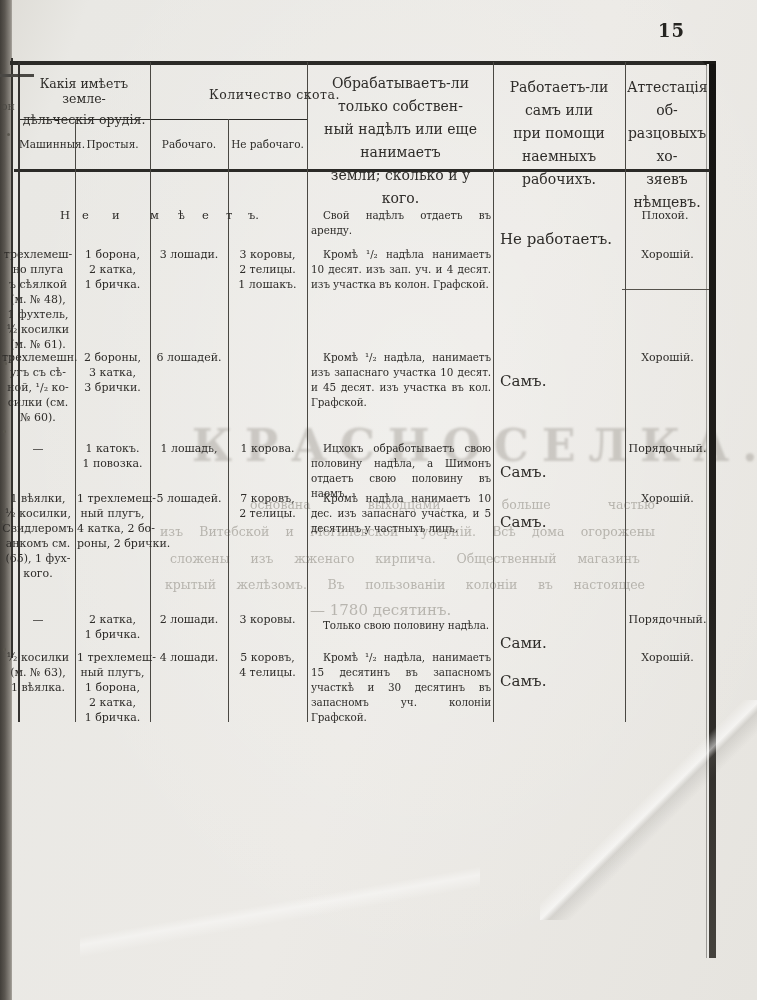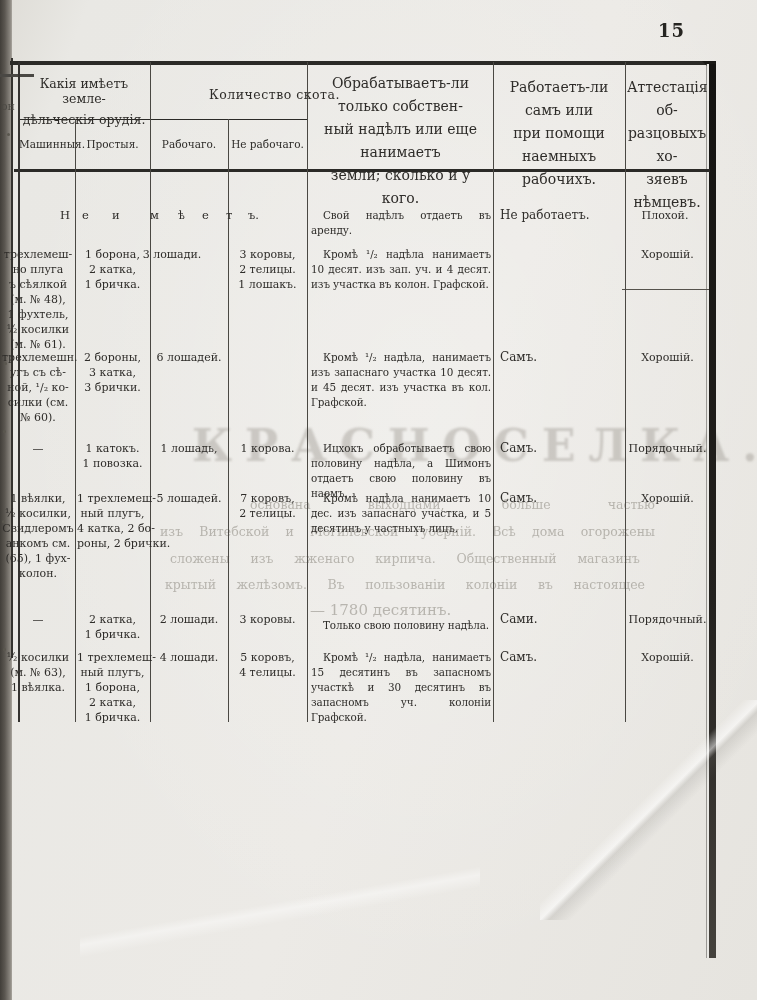--- a/index.html
+++ b/index.html
@@ -28,21 +28,21 @@
     clip-path:polygon(0 0,100% 0,100% 100%);}
   
   .h-group{font-size:12.5px;text-align:center;}
   .h-sub{font-size:10.5px;text-align:center;}
   .h-small{font-size:14px;text-align:center;line-height:23px;}
   
   .cell{font-size:11px;line-height:15px;}
   .cell .ln{white-space:nowrap;}
   .cell.center{text-align:center;}
   .para{font-size:10.4px;line-height:15px;text-align:justify;text-indent:12px;letter-spacing:-0.1px;}
-  .single{font-size:12px;white-space:nowrap;}
+  .single{font-size:15px;white-space:nowrap;margin-top:22px;}
   .span-letter{position:absolute;font-size:11.5px;}
   
   .bleed{color:rgba(138,134,126,0.55);filter:blur(0.5px);}
   .bleed-title{font-size:44px;font-weight:bold;letter-spacing:13px;color:rgba(150,146,138,0.40);filter:blur(0.9px);white-space:nowrap;}
   .bleed-line{font-size:12.5px;text-align:justify;text-align-last:justify;word-spacing:5px;white-space:normal;}
   .speck{width:3px;height:3px;border-radius:50%;background:#5a574f;}
   .crease{pointer-events:none;}
 </style>
 </head>
 <body>
@@ -129,21 +129,21 @@
         <div class="ln">(м. № 48),</div>
         <div class="ln">1 фухтель,</div>
         <div class="ln">½ косилки</div>
         <div class="ln">(м. № 61).</div>
       </div>
       <div class="abs cell center" style="left: 77px; top: 247px; width: 71px;">
         <div class="ln">1 борона,</div>
         <div class="ln">2 катка,</div>
         <div class="ln">1 бричка.</div>
       </div>
-      <div class="abs cell center" style="left: 134px; top: 247px; width: 76px;">
+      <div class="abs cell center" style="left: 151px; top: 247px; width: 76px;">
         <div class="ln">3 лошади.</div>
       </div>
       <div class="abs cell center" style="left: 229px; top: 247px; width: 77px;">
         <div class="ln">3 коровы,</div>
         <div class="ln">2 телицы.</div>
         <div class="ln">1 лошакъ.</div>
       </div>
       <div class="abs para" style="left: 311px; top: 247px; width: 180px;">Кромѣ ¹/₂ надѣла нанимаетъ 10 десят. изъ зап. уч. и 4 десят. изъ участка въ колон. Графской.</div>
       <div class="abs cell center" style="left: 627px; top: 247px; width: 81px;">Хорошій.</div>
       <div class="abs cell center" style="left: 2px; top: 350px; width: 72px;">
@@ -179,21 +179,21 @@
       </div>
       <div class="abs para" style="left: 311px; top: 441px; width: 180px;">Ицхокъ обработываетъ свою половину надѣла, а Шимонъ отдаетъ свою половину въ наемъ.</div>
       <div class="abs single" style="left: 500px; top: 441px; width: 120px;">Самъ.</div>
       <div class="abs cell center" style="left: 627px; top: 441px; width: 81px;">Порядочный.</div>
       <div class="abs cell center" style="left: 2px; top: 491px; width: 72px;">
         <div class="ln">1 вѣялки,</div>
         <div class="ln">½ косилки,</div>
         <div class="ln">Свидлеромъ</div>
         <div class="ln">анкомъ см.</div>
         <div class="ln">(65), 1 фух-</div>
-        <div class="ln">колон.</div>
+        <div class="ln">кого.</div>
       </div>
       <div class="abs cell center" style="left: 77px; top: 491px; width: 71px;">
         <div class="ln">1 трехлемеш-</div>
         <div class="ln">ный плугъ,</div>
         <div class="ln">4 катка, 2 бо-</div>
         <div class="ln">роны, 2 брички.</div>
       </div>
       <div class="abs cell center" style="left: 151px; top: 491px; width: 76px;">
         <div class="ln">5 лошадей.</div>
       </div>

